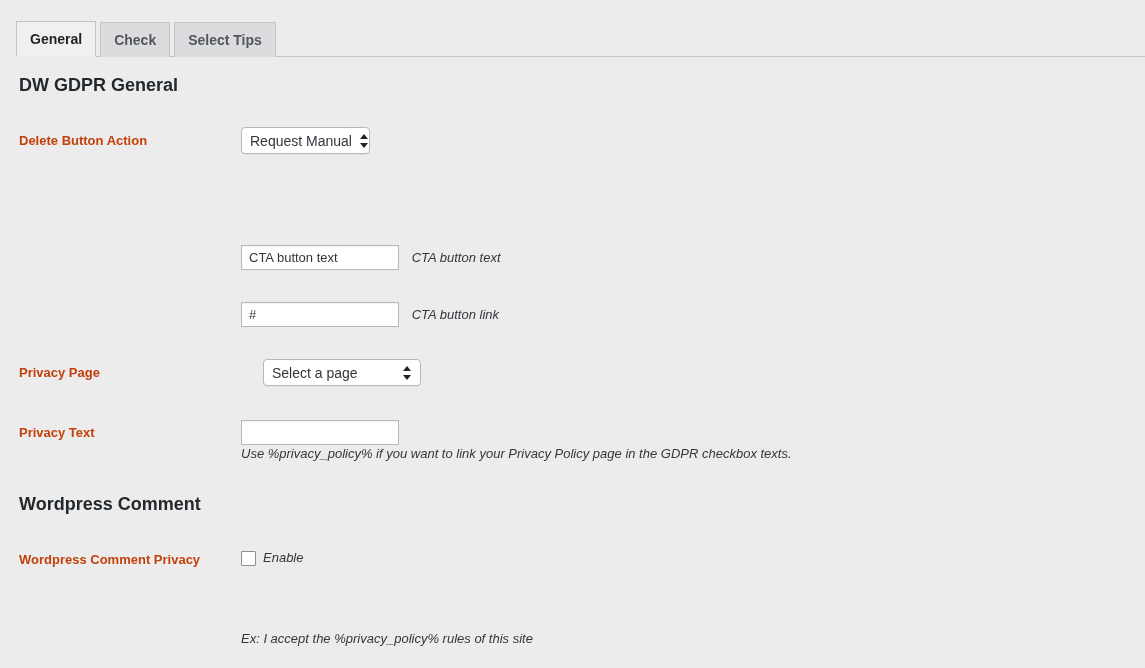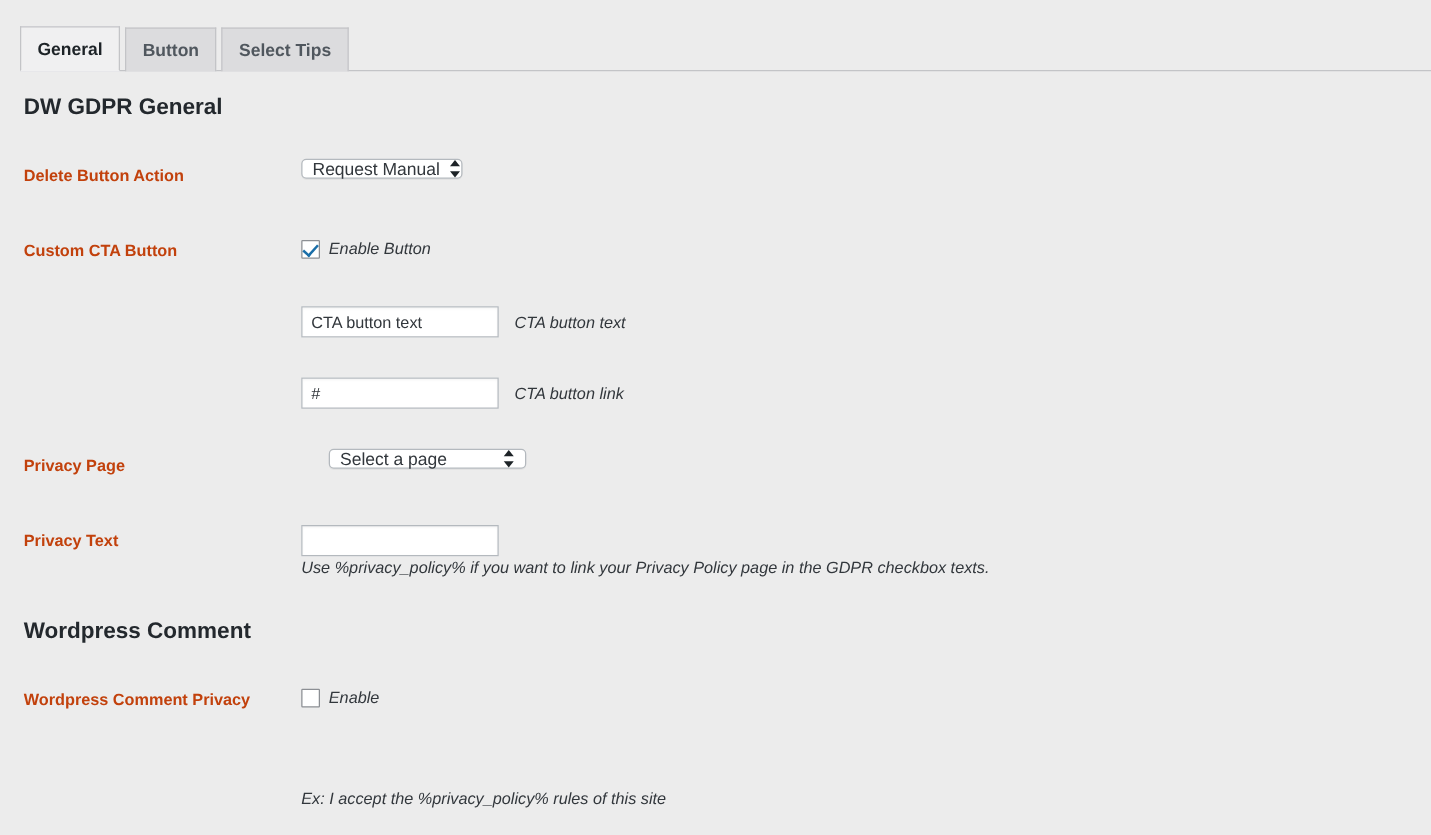--- a/index.html
+++ b/index.html
@@ -119,21 +119,21 @@
     white-space: nowrap;
   }
 
   
   .wp-select {
     box-sizing: border-box;
     position: relative;
     background: #ffffff;
     border: 1px solid #b4b9be;
     border-radius: 4px;
-    height: 16px;
+    height: 27px;
     font-size: 14px;
     color: #32373c;
     display: inline-flex;
     align-items: center;
     padding: 0 8px;
     cursor: pointer;
     box-shadow: 0 1px 0 rgba(0,0,0,0.04);
     white-space: nowrap;
   }
   .wp-select .sel-text {
@@ -238,49 +238,40 @@
 
 <div class="page">
 
   <div class="tab-wrap">
     <div class="tab-rule"></div>
     <div class="tab-strip">
       <div class="tab active">
         <span>General</span>
       </div>
       <div class="tab">
-        <span>Button</span>
+        <span>Check</span>
       </div>
       <div class="tab">
         <span>Select Tips</span>
       </div>
     </div>
   </div>
 
   <div class="section-title" id="h-general">DW GDPR General</div>
 
   <div class="row" style="top:131px;">
     <div class="row-label">Delete Button Action</div>
     <div class="row-field" style="top:-4px;">
       <div class="wp-select" id="sel-delete-action">
         <span class="sel-text">Request Manual</span>
         <span class="stepper"></span>
       </div>
     </div>
   </div>
 
-  <div class="row" style="top:191px;">
-    <div class="row-label">Custom CTA Button</div>
-    <div class="row-field" style="top:0px;">
-      <span class="cb-line">
-        <span class="cb checked"></span>
-        <span class="cb-label">Enable Button</span>
-      </span>
-    </div>
-  </div>
 
   <div class="row" style="top:245px;">
     <div class="row-field" style="top:0px;">
       <input class="wp-text" type="text" value="CTA button text" style="">
       <span class="desc" style="margin-left:9px;">CTA button text</span>
     </div>
   </div>
 
   <div class="row" style="top:302px;">
     <div class="row-field" style="top:0px;">

